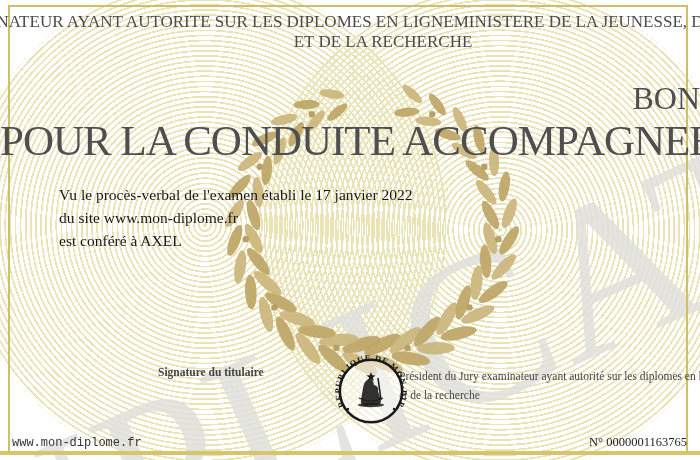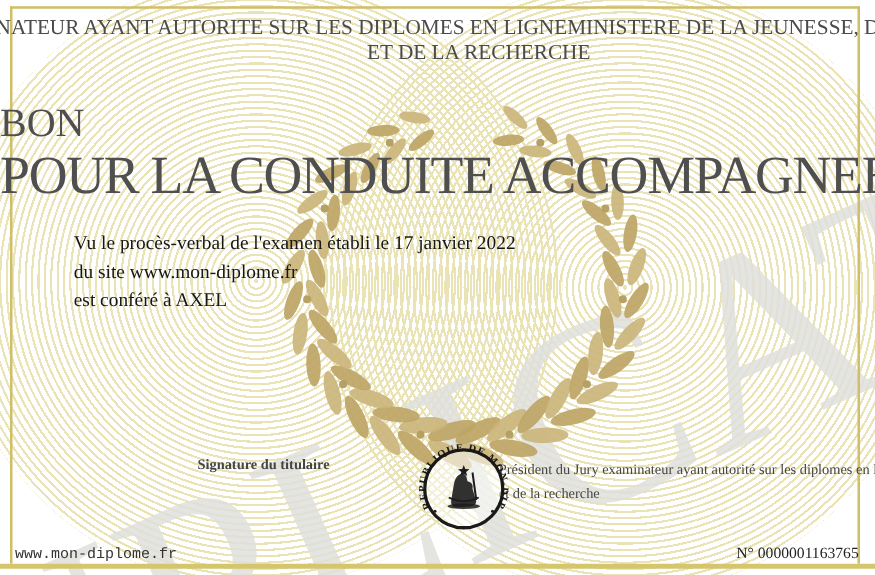--- a/index.html
+++ b/index.html
@@ -28,21 +28,21 @@
     position:absolute;left:8px;top:5px;width:680px;height:446px;
     border:2px solid var(--gold);border-bottom:none;box-sizing:border-box;
     z-index:4;pointer-events:none;
   }
   .bottom-strip{position:absolute;left:0;top:451px;width:700px;height:4px;background:var(--goldStrip);z-index:4;}
   
   .header-line1{position:absolute;top:12px;left:50%;transform:translateX(-50%);
     white-space:nowrap;font-size:17px;color:#4b4b4b;z-index:5;}
   .header-line2{position:absolute;top:32px;left:383px;transform:translateX(-50%);
     white-space:nowrap;font-size:17px;color:#4b4b4b;z-index:5;}
-  .title1{position:absolute;top:80px;left:0;width:100%;text-align:left;
+  .title1{position:absolute;top:80px;left:0;width:100%;text-align:right;
     font-size:32px;color:var(--titleCol);z-index:5;}
   .title2{position:absolute;top:116px;left:0;width:100%;text-align:center;
     font-size:43px;letter-spacing:-1px;white-space:nowrap;color:var(--titleCol);z-index:5;}
   .body-text{position:absolute;left:59px;top:183px;font-size:15.5px;line-height:23.2px;
     color:var(--bodyCol);z-index:5;}
   .rights{position:absolute;left:114px;top:311px;font-size:15.5px;color:var(--bodyCol);z-index:5;}
   .sig-holder{position:absolute;left:158px;top:366px;font-size:11.5px;color:#454545;z-index:5;font-weight:bold;}
   .pres1{position:absolute;left:399px;top:370px;font-size:11.5px;color:#454545;white-space:nowrap;z-index:5;}
   .pres2{position:absolute;left:399px;top:389px;font-size:11.5px;color:#454545;white-space:nowrap;z-index:5;}
   .seal{position:absolute;left:326px;top:346px;z-index:6;}

